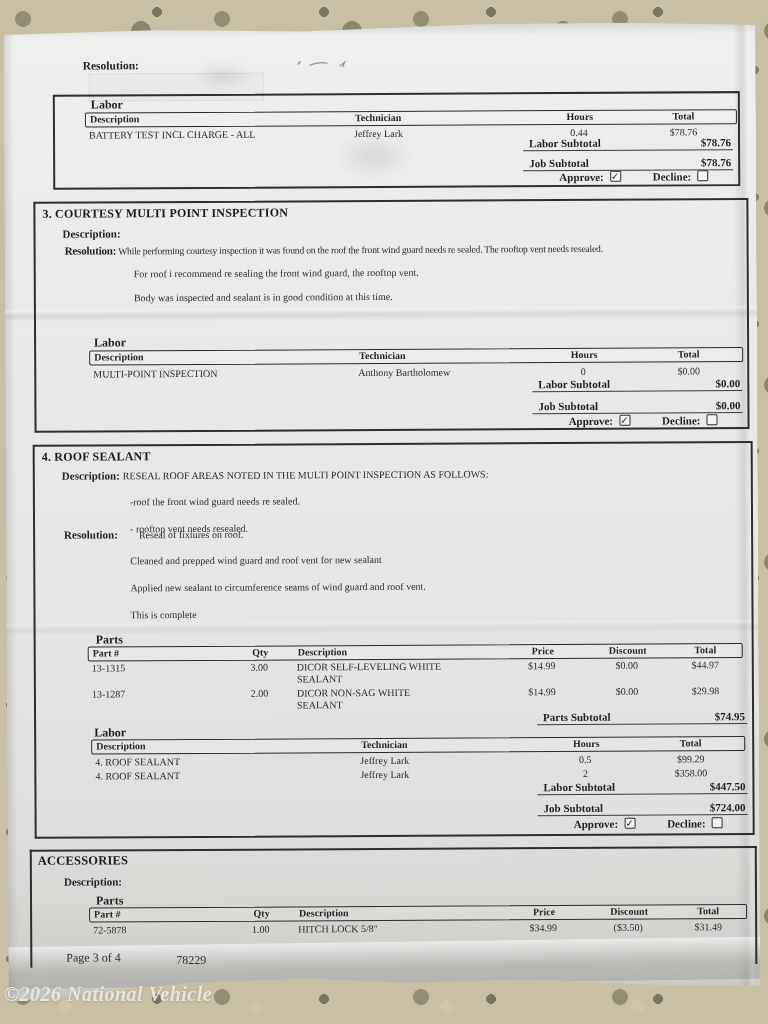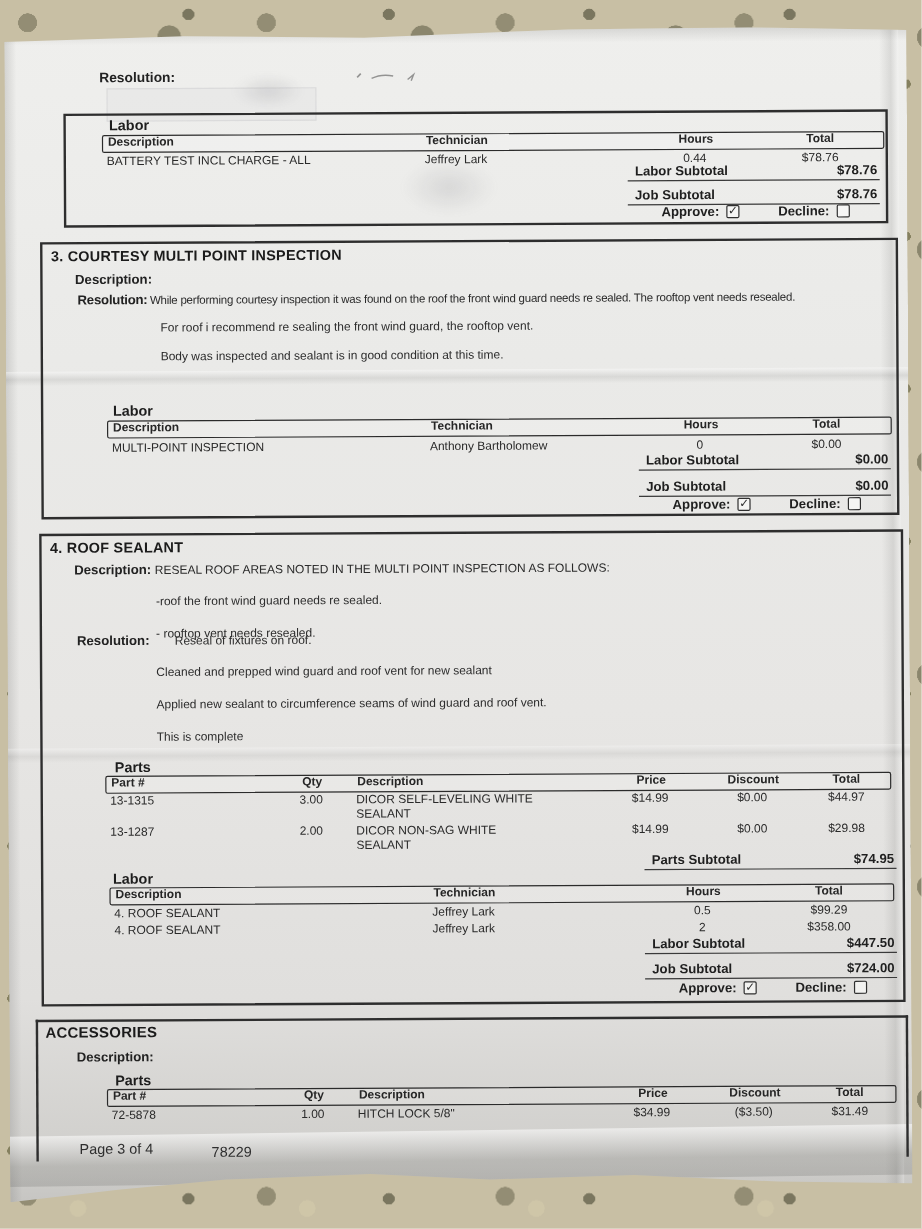--- a/index.html
+++ b/index.html
@@ -1,19 +1,19 @@
 <!DOCTYPE html>
 <html><head>
 <meta charset="utf-8">
 <style>
   * { box-sizing: border-box; margin: 0; padding: 0; }
   html,body { width:768px; height:1024px; overflow:hidden; }
   .stage {
     position:relative; width:768px; height:1024px; overflow:hidden;
-    font-family:Liberation Sans, sans-serif;
+    font-family:Liberation Serif, serif;
     background-color:#c8bfa4;
     background-image:
       radial-gradient(circle 8px at 23px 19px, #938d74 97%, transparent),
       radial-gradient(circle 5px at 84px 58px, #b4ac8f 97%, transparent),
       radial-gradient(circle 10px at 141px 31px, #8b866d 97%, transparent),
       radial-gradient(circle 4px at 176px 86px, #ddd7bf 97%, transparent),
       radial-gradient(circle 6px at 43px 101px, #a59d7f 97%, transparent),
       radial-gradient(circle 11px at 112px 118px, #bdb190 98%, transparent),
       radial-gradient(circle 5px at 157px 12px, #7a765f 97%, transparent),
       radial-gradient(circle 7px at 65px 142px, #cfc6a8 97%, transparent),
@@ -266,13 +266,14 @@
         <span class="ctr">$34.99</span>
         <span class="ctr">($3.50)</span>
         <span class="rt">$31.49</span>
       </div>
     </div>
 
     <span class="ftxt" style="left:58px;top:929px">Page 3 of 4</span>
     <span class="ftxt" style="left:168px;top:932px">78229</span>
   </div>
 
+  <div class="watermark">©2026 National Vehicle</div>
 </div>
 
 </body></html>

